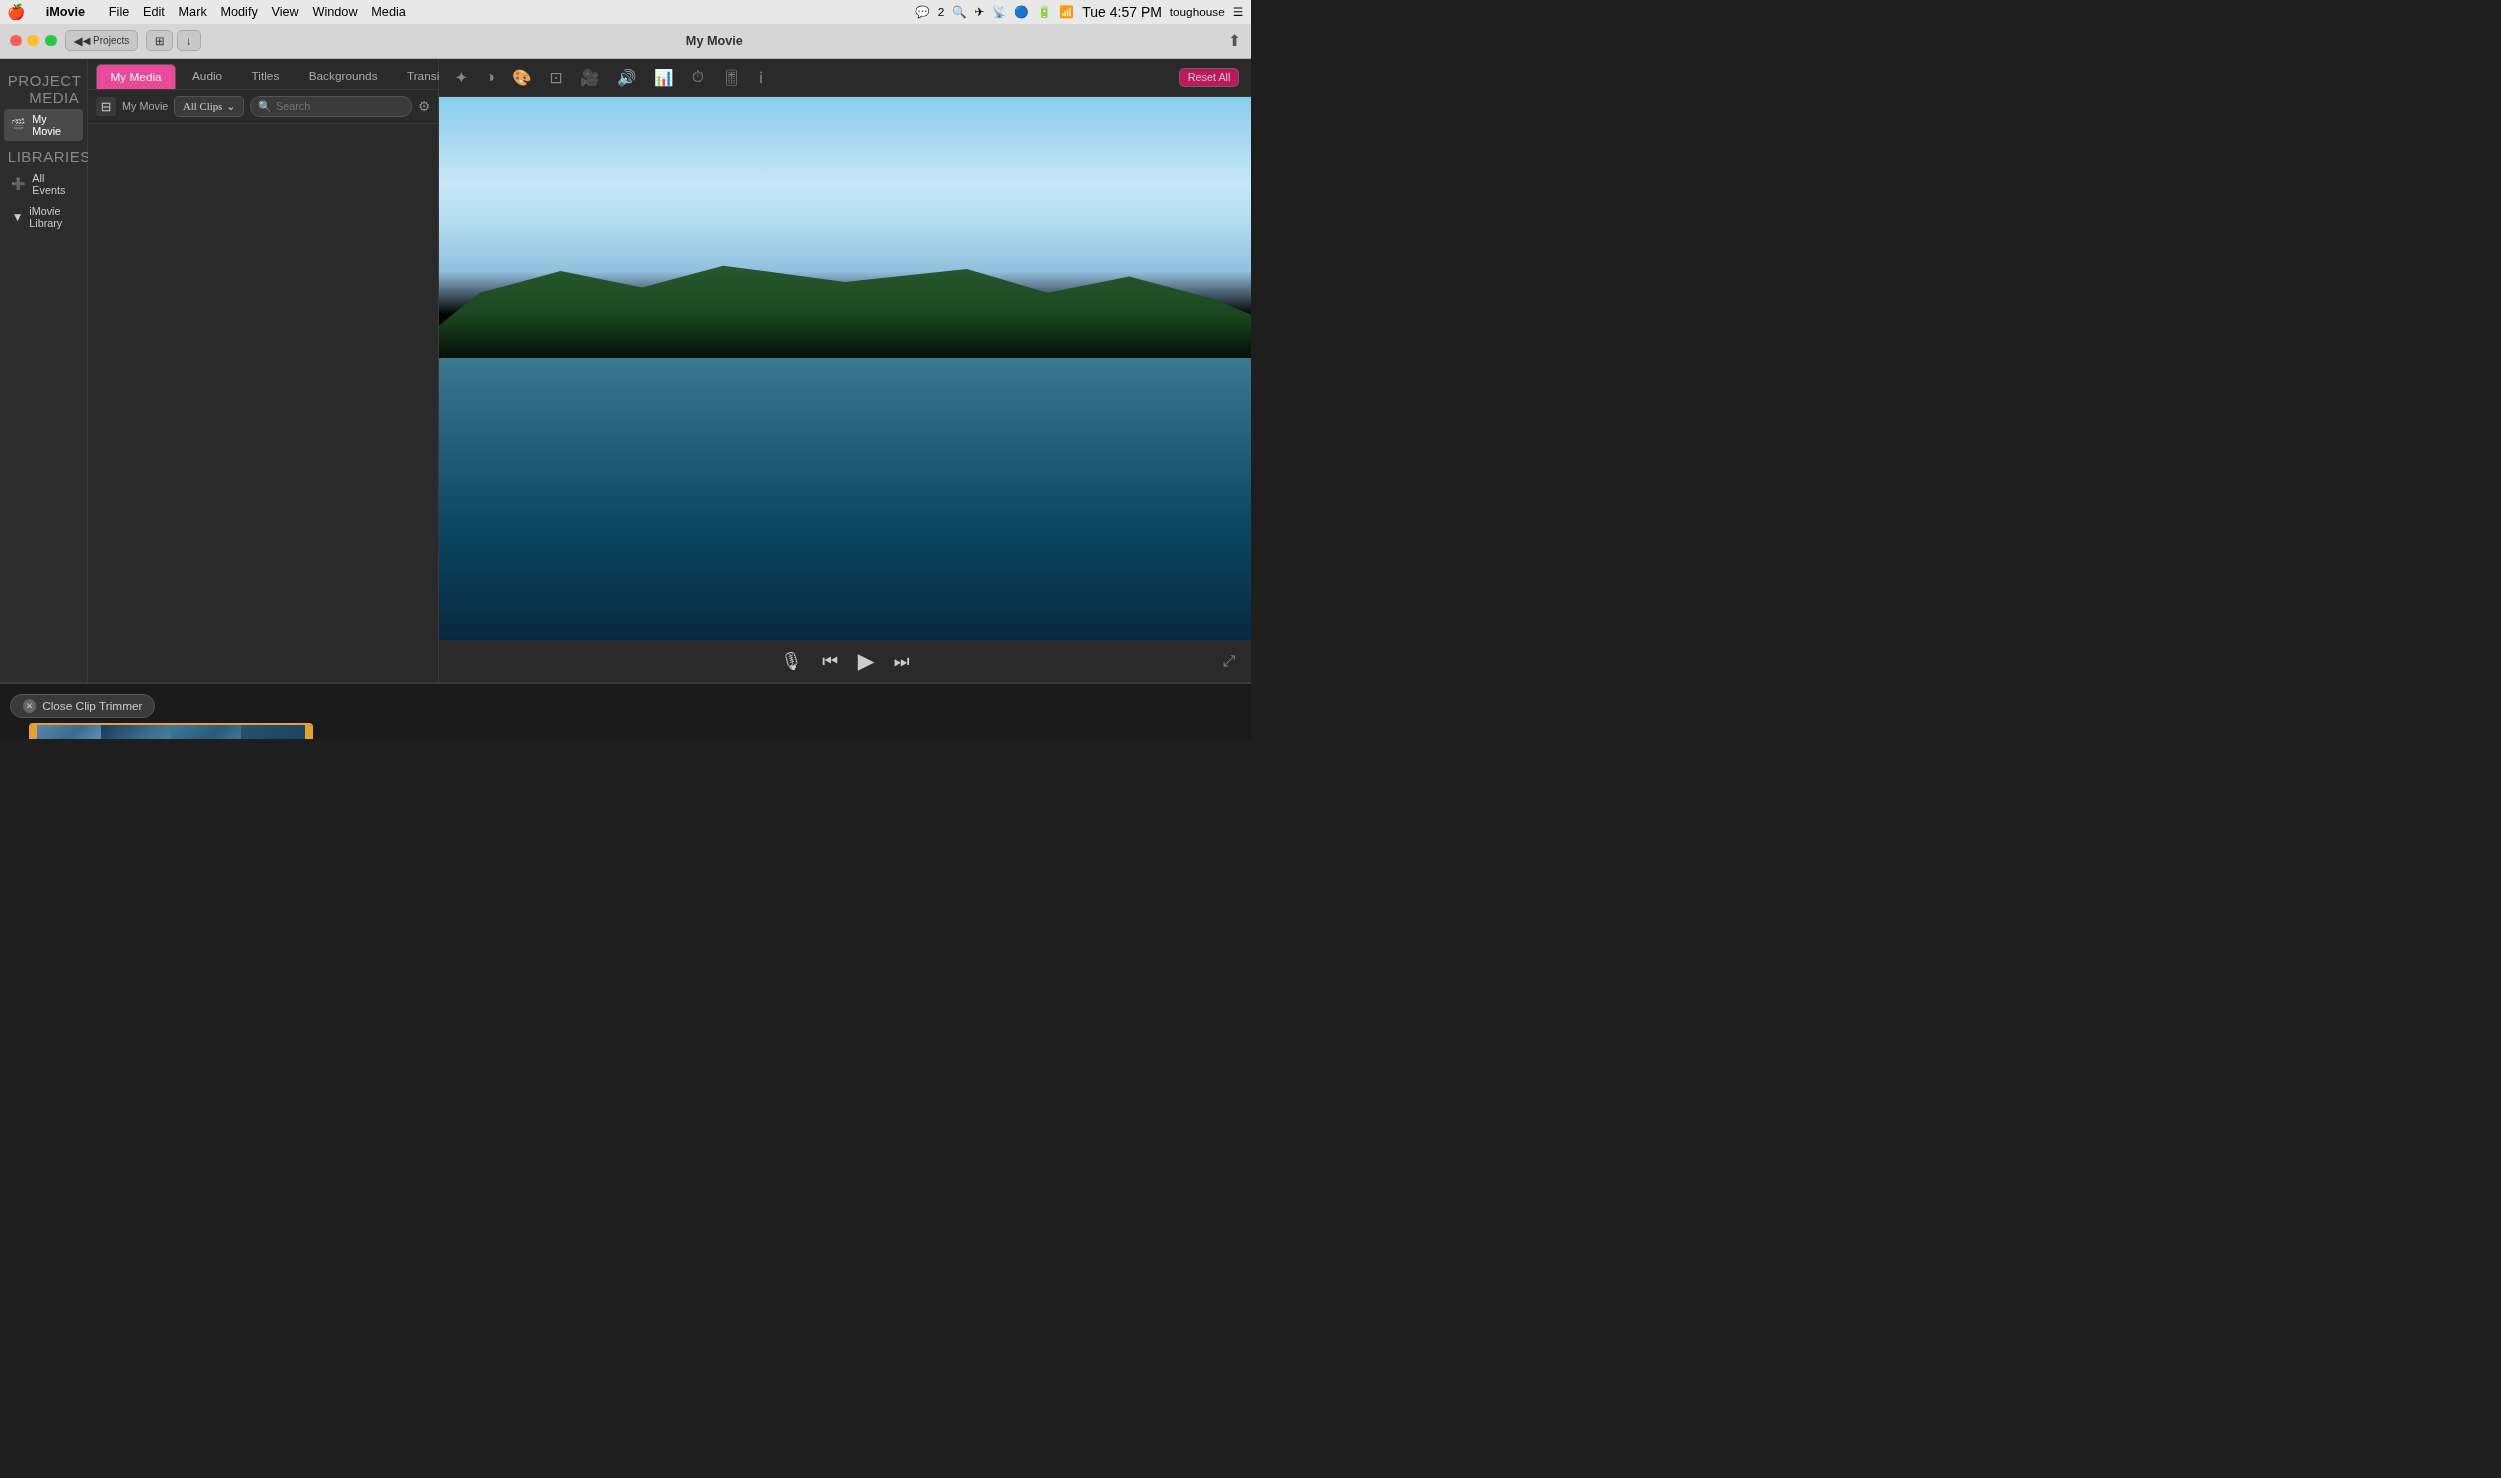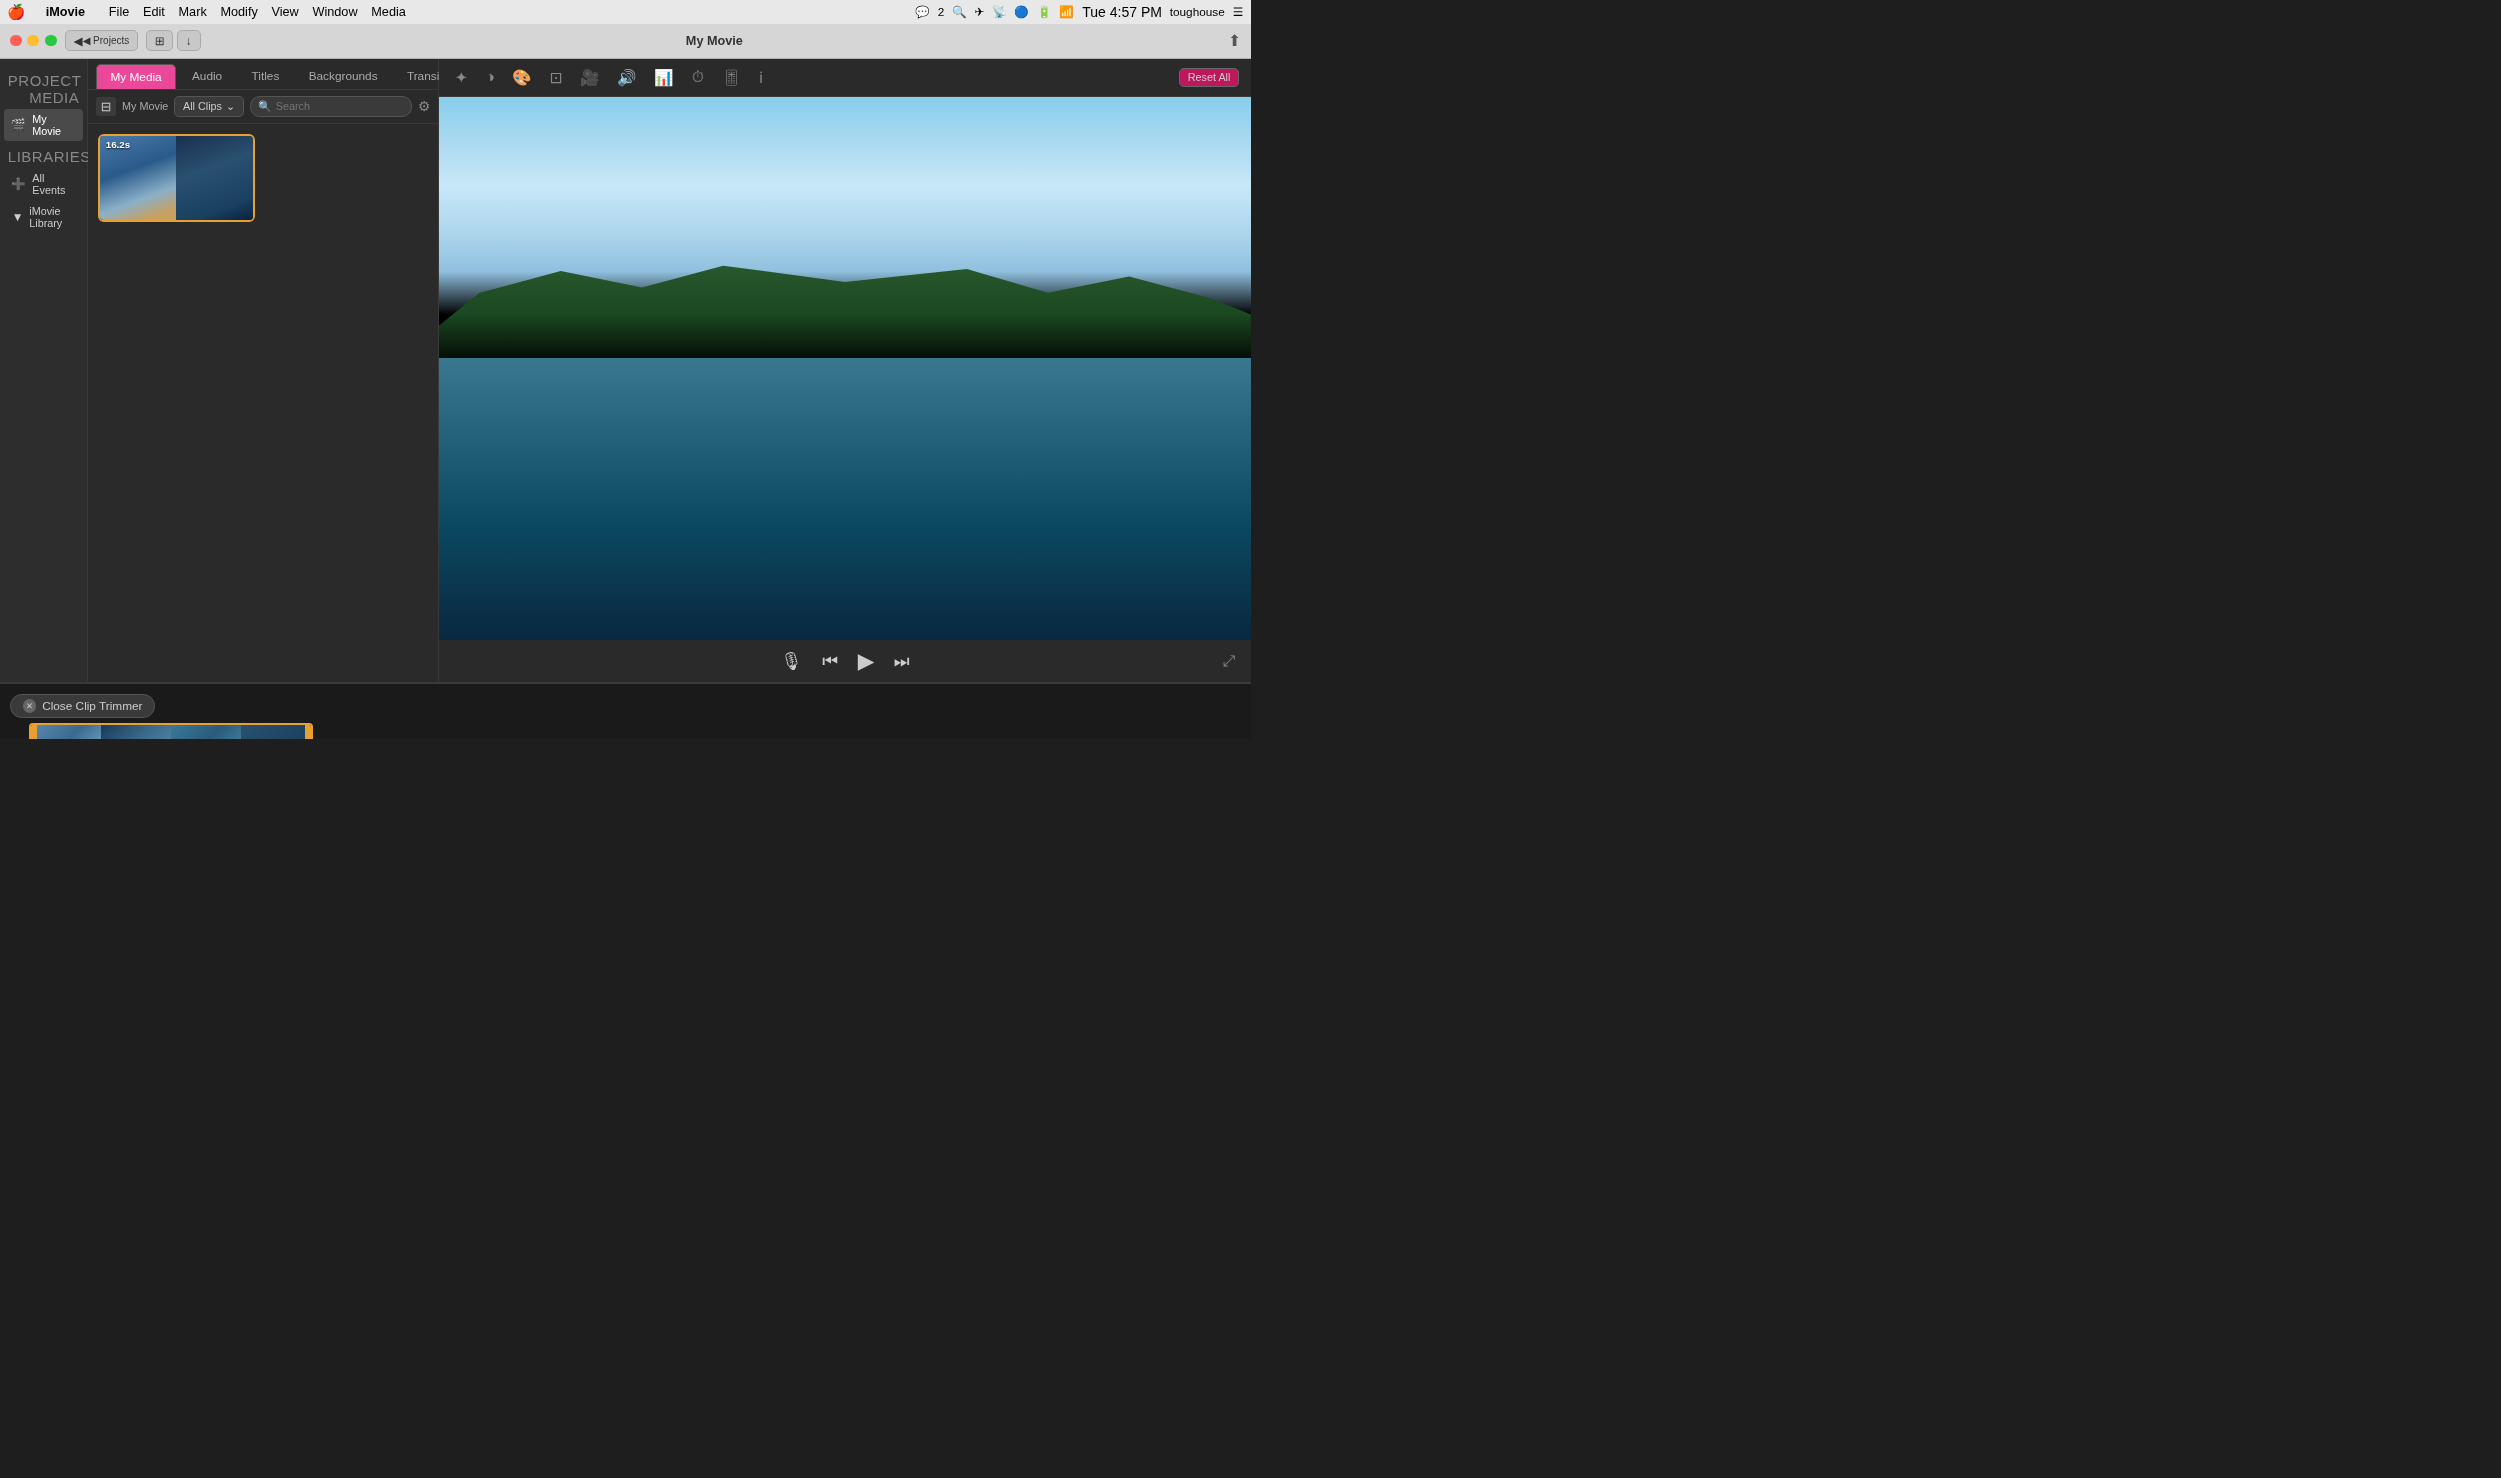--- a/index.html
+++ b/index.html
@@ -171,20 +171,21 @@
       display: flex;
       align-items: center;
       background: #3a3a3a;
       border: 1px solid #555;
       border-radius: 4.9px;
       padding: 2.9px 7.8px;
       font-size: 10.8px;
       color: #ccc;
       gap: 3.9px;
       cursor: pointer;
+      font-family: Liberation Serif, serif;
     }
     .search-box {
       display: flex;
       align-items: center;
       background: #3a3a3a;
       border: 1px solid #555;
       border-radius: 9.8px;
       padding: 2.9px 7.8px;
       gap: 3.9px;
       flex: 1;
@@ -647,29 +648,20 @@
         <span>All Clips</span>
         <span>⌄</span>
       </div>
       <div class="search-box">
         <span class="search-icon">🔍</span>
         <input type="text" placeholder="Search" style="">
       </div>
       <button class="settings-btn">⚙</button>
     </div>
 
-    <div class="clips-area">
-      <div class="clip-item">
-        <div class="clip-thumbnail">
-          <div class="clip-thumb-left clip-thumbnail-half"></div>
-          <div class="clip-thumb-right clip-thumbnail-half"></div>
-        </div>
-        <div class="clip-duration">16.2s</div>
-      </div>
-    </div>
   </div>
 
   <div class="viewer-panel">
 
     <div class="viewer-toolbar">
       <button class="viewer-tool">✦</button>
       <button class="viewer-tool">◑</button>
       <button class="viewer-tool">🎨</button>
       <button class="viewer-tool">⊡</button>
       <button class="viewer-tool">🎥</button>

